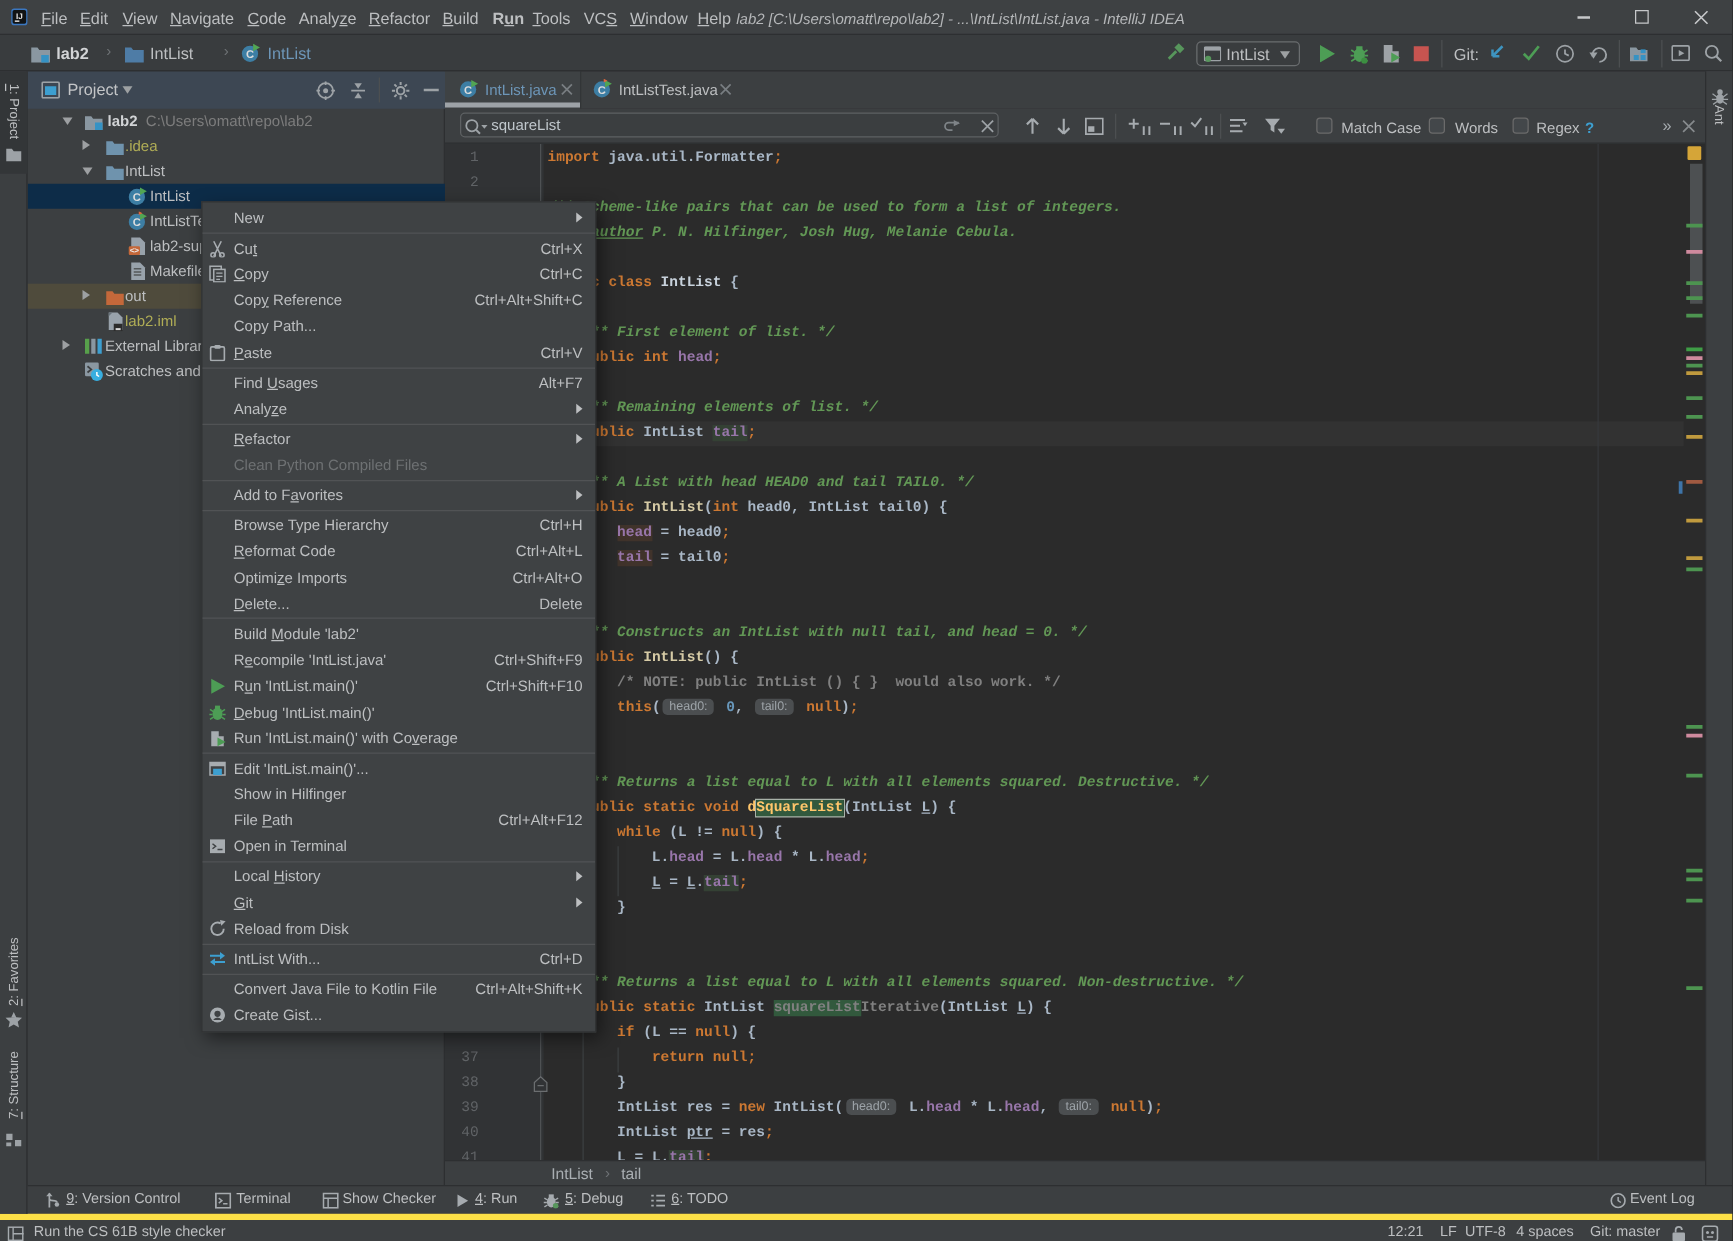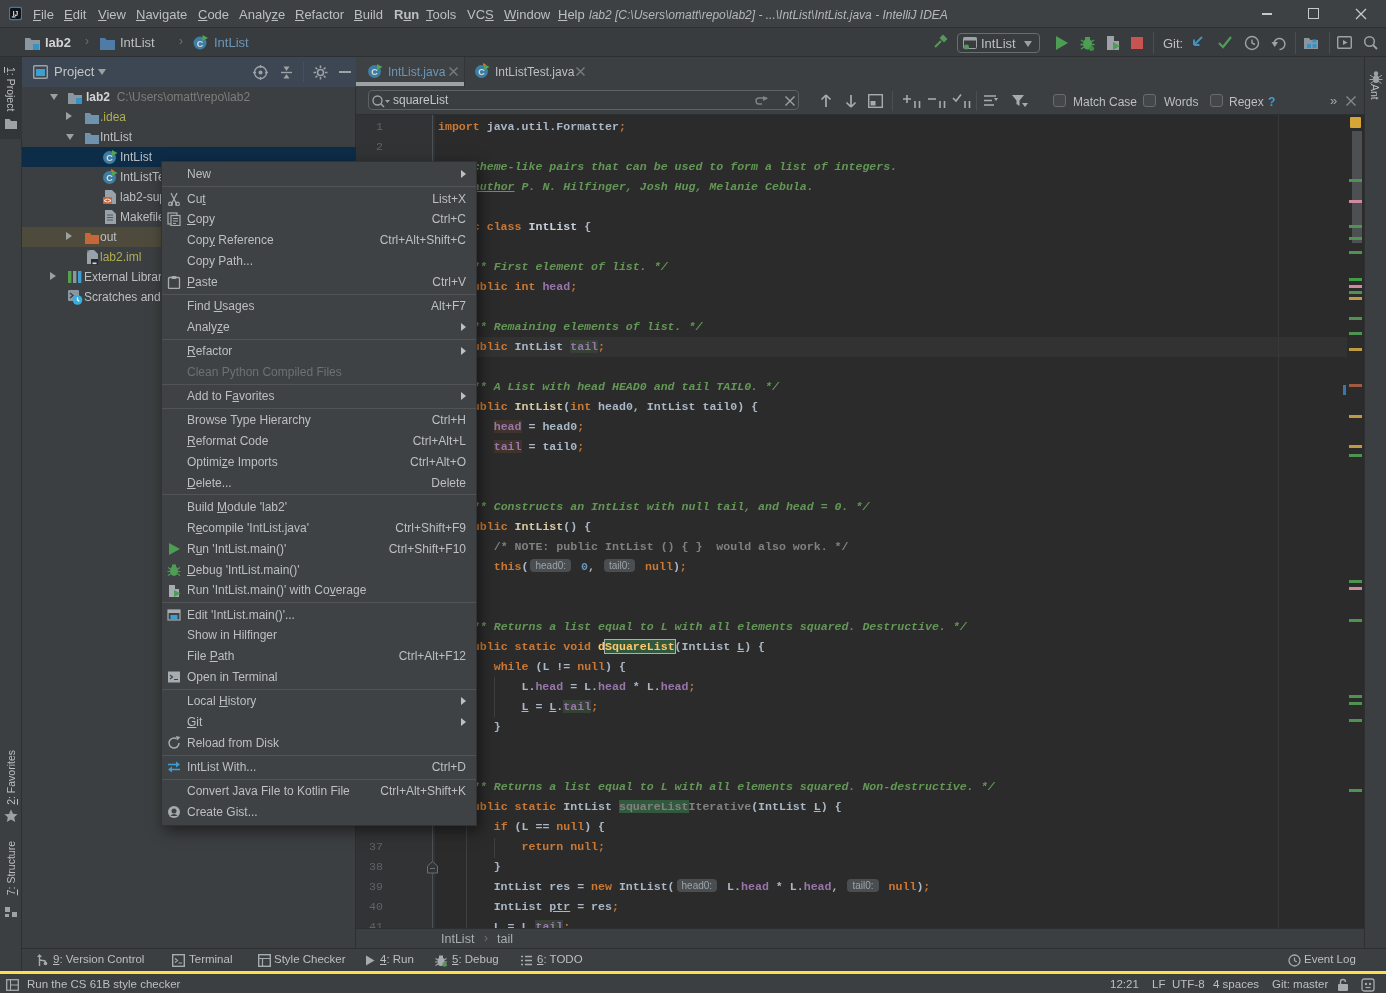--- a/index.html
+++ b/index.html
@@ -448,21 +448,21 @@
 <div class="abs" style="left:53px;top:4px;"><u>9</u>: Version Control</div>
 <svg class="abs" style="left:172px;top:5px;" width="13" height="13">
       <rect x="0.7" y="0.7" width="11.6" height="11.6" fill="none" stroke="#a6abaf" stroke-width="1.4"></rect>
       <path d="M3 4.5 L5.5 6.5 L3 8.5 M6.5 9 H10" stroke="#a6abaf" stroke-width="1.2" fill="none"></path>
     </svg>
 <div class="abs" style="left:189px;top:4px;">Terminal</div>
 <svg class="abs" style="left:258px;top:5px;" width="13" height="13">
       <rect x="0.7" y="0.7" width="11.6" height="11.6" fill="none" stroke="#a6abaf" stroke-width="1.4"></rect>
       <path d="M1 4.5 H12 M4.5 4.5 V12" stroke="#a6abaf" stroke-width="1.2"></path>
     </svg>
-<div class="abs" style="left:274px;top:4px;">Style Checker</div>
+<div class="abs" style="left:274px;top:4px;">Show Checker</div>
 <svg class="abs" style="left:365px;top:6px;" width="10" height="11">
       <polygon points="1,0.5 9.5,5.5 1,10.5" fill="#a6abaf"></polygon>
     </svg>
 <div class="abs" style="left:380px;top:4px;"><u>4</u>: Run</div>
 <svg class="abs" style="left:434px;top:5px;" width="14" height="13">
       <ellipse cx="7" cy="7.5" rx="3.5" ry="4.5" fill="#a6abaf"></ellipse>
       <rect x="5" y="1.5" width="4" height="2.5" fill="#a6abaf"></rect>
       <path d="M1.5 4.5 L4 6 M12.5 4.5 L10 6 M1 8 H3.5 M10.5 8 H13 M1.5 11.5 L4 10 M12.5 11.5 L10 10" stroke="#a6abaf" stroke-width="1.1"></path>
       <circle cx="10.5" cy="10.5" r="2.2" fill="#57965c"></circle>
     </svg>
@@ -470,21 +470,21 @@
 <svg class="abs" style="left:520px;top:5px;" width="13" height="13">
       <path d="M1 2.5 H3 M1 6.5 H3 M1 10.5 H3 M5 2.5 H12 M5 6.5 H12 M5 10.5 H12" stroke="#a6abaf" stroke-width="1.4"></path>
     </svg>
 <div class="abs" style="left:537px;top:4px;"><u>6</u>: TODO</div>
 <svg class="abs" style="left:1288px;top:5px;" width="13" height="13">
       <circle cx="6.5" cy="6.5" r="5.5" fill="none" stroke="#a6abaf" stroke-width="1.3"></circle>
       <path d="M6.5 3.5 V6.5 L8.7 8" stroke="#a6abaf" stroke-width="1.2" fill="none"></path>
     </svg>
 <div class="abs" style="left:1304px;top:4px;">Event Log</div>
 </div>
-<div class="abs" style="left:0;top:971px;width:1386px;height:22px;background:#3c3f41;border-top:3px solid #fde047;z-index:10;font-size:11.5px;">
+<div class="abs" style="left:0;top:971px;width:1386px;height:22px;background:#3c3f41;border-top:5px solid #fde047;z-index:10;font-size:11.5px;">
 <svg class="abs" style="left:6px;top:5px;" width="13" height="12">
       <rect x="0.7" y="0.7" width="11.6" height="10.6" fill="none" stroke="#a6abaf" stroke-width="1.3"></rect>
       <path d="M4.5 1 V11 M4.5 6 H13" stroke="#a6abaf" stroke-width="1.1"></path>
     </svg>
 <div class="abs" style="left:27px;top:4px;">Run the CS 61B style checker</div>
 <div class="abs" style="left:1110px;top:4px;">12:21</div>
 <div class="abs" style="left:1152px;top:4px;">LF</div>
 <div class="abs" style="left:1172px;top:4px;">UTF-8</div>
 <div class="abs" style="left:1213px;top:4px;">4 spaces</div>
 <div class="abs" style="left:1272px;top:4px;">Git: master</div>
@@ -505,21 +505,21 @@
       <span class="sub"></span>
     </div>
     <div class="msep"></div>
     <div class="mi">
       <svg class="ic" viewBox="0 0 14 14">
         <path d="M4 1 L10 13 M10 1 L4 13" stroke="#a7acb0" stroke-width="1.3" fill="none"></path>
         <circle cx="3.5" cy="12" r="1.8" fill="none" stroke="#a7acb0" stroke-width="1.2"></circle>
         <circle cx="10.5" cy="12" r="1.8" fill="none" stroke="#a7acb0" stroke-width="1.2"></circle>
       </svg>
       <span>Cu<u>t</u></span>
-      <span class="sc">List+X</span>
+      <span class="sc">Ctrl+X</span>
     </div>
     <div class="mi">
       <svg class="ic" viewBox="0 0 14 14">
         <rect x="1" y="1" width="9" height="11" fill="none" stroke="#a7acb0" stroke-width="1.2"></rect>
         <rect x="4" y="3.5" width="9" height="10" fill="#3f4244" stroke="#a7acb0" stroke-width="1.2"></rect>
         <path d="M6 6.5 h5 M6 9 h5 M6 11.5 h3" stroke="#a7acb0" stroke-width="1"></path>
       </svg>
       <span><u>C</u>opy</span>
       <span class="sc">Ctrl+C</span>
     </div>

